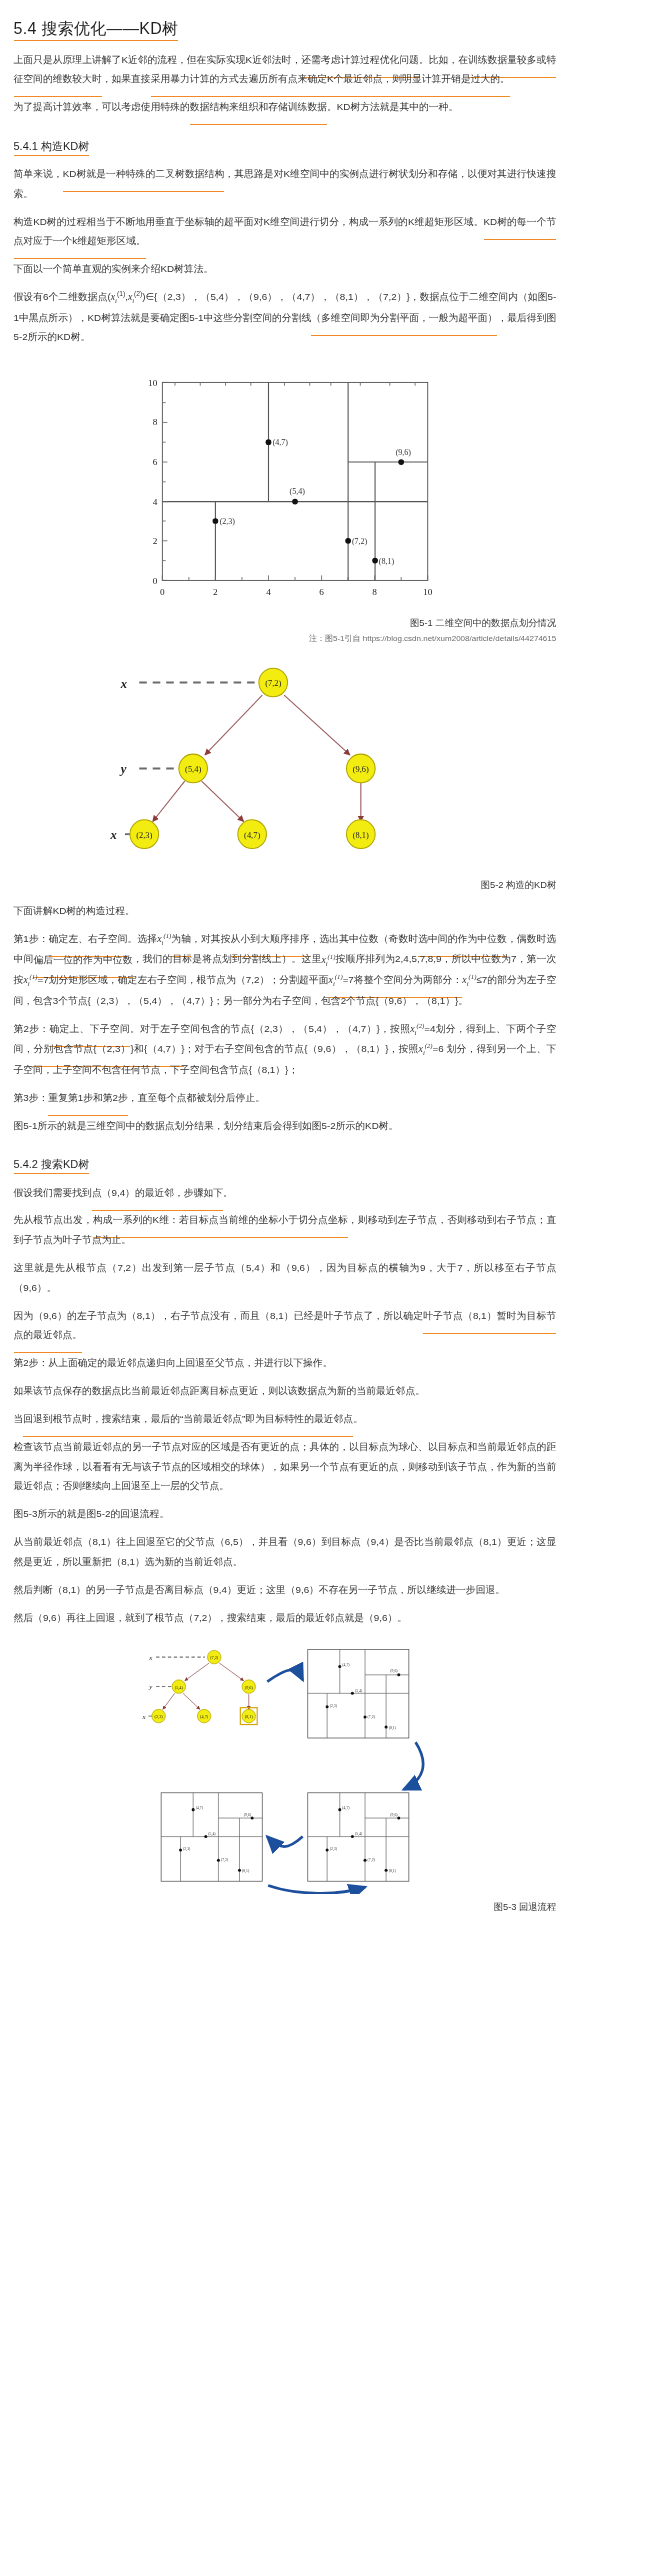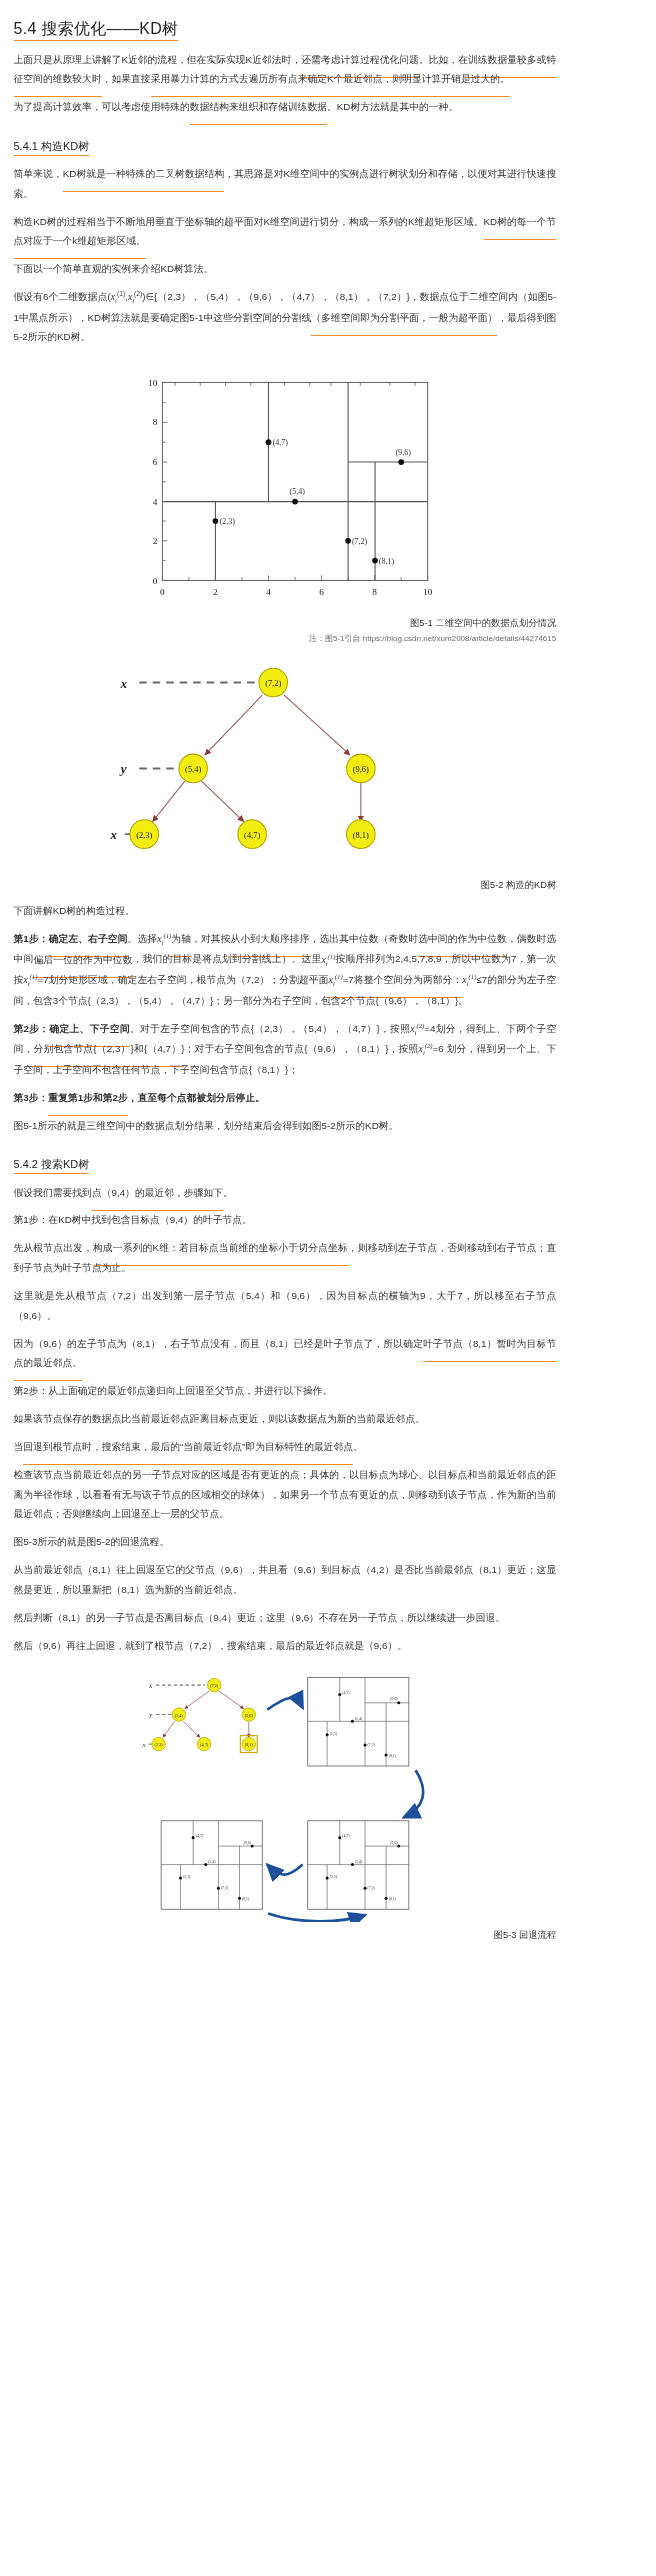--- a/index.html
+++ b/index.html
@@ -33,21 +33,21 @@
     font-size:9.8px;
     line-height:2.0;
     margin:8.4px 0 8.4px 0;
     color:#323232;
     text-align:justify;
   }
   .u{
     border-bottom:1.7px solid #f08a24;
     padding-bottom:12px;
   }
-  .b{font-weight:bold;}
+  .b{font-weight:normal;}
   sup.sm{font-size:6.7px;vertical-align:super;}
   sub.sm{font-size:6.7px;vertical-align:sub;}
   .var{font-style:italic;font-family:"Liberation Serif","DejaVu Serif",serif;}
   .figcap{
     text-align:right;
     font-size:9.3px;
     color:#333;
     margin:6.7px 0 3.4px 0;
   }
   .note{
@@ -254,23 +254,20 @@
   </p>
 
   <h2 class="sec">
     <span class="hl-head">5.4.2 搜索KD树</span>
   </h2>
 
   <p class="para">
     <span>假设我们需要找到</span><span class="u">点（9,4）的最近邻，步骤如下</span><span>。</span>
   </p>
 
-  <p class="para">
-    <span>第1步：在KD树中找到包含目标点（9,4）的叶子节点。</span>
-  </p>
 
   <p class="para">
     <span>先从根节点出发，</span><span class="u">构成一系列的K维：若目标点当前维的坐标小于</span><span class="u">切分点坐标</span><span>，则移动到左子</span><span>节点，否则移动到右子节点；直到子节点为叶子节点为止。</span>
   </p>
 
   <p class="para">
     <span>这里就是先从根节点（7,2）出发到第一层子节点（5,4）和（9,6），因为目标点的横轴为9，大</span><span>于7，所以移至右子节点（9,6）。</span>
   </p>
 
   <p class="para">
@@ -291,21 +288,21 @@
 
   <p class="para">
     <span>检查该节点当前最近邻点的另一子节点对应的区域是否有更近的点；具体的，以目标点为球心、</span><span>以目标点和当前最近邻点的距离为半径作球，以看看有无与该子节点的区域相交的球体），如果另一</span><span>个节点有更近的点，则移动到该子节点，作为新的当前最近邻点；否则继续向上回退至上一层的父</span><span>节点。</span>
   </p>
 
   <p class="para">
     <span>图5-3所示的就是图5-2的回退流程。</span>
   </p>
 
   <p class="para">
-    <span>从当前最近邻点（8,1）往上回退至它的父节点（9,6），并且看（9,6）到目标点（4,2）是否比</span><span>当前最邻点（8,1）更近；这显然是更近，所以重新把（8,1）选为新的当前近邻点。</span>
+    <span>从当前最近邻点（8,1）往上回退至它的父节点（6,5），并且看（9,6）到目标点（9,4）是否比</span><span>当前最邻点（8,1）更近；这显然是更近，所以重新把（8,1）选为新的当前近邻点。</span>
   </p>
 
   <p class="para">
     <span>然后判断（8,1）的另一子节点是否离目标点（9,4）更近；这里（9,6）不存在另一子节点，所</span><span>以继续进一步回退。</span>
   </p>
 
   <p class="para">
     <span>然后（9,6）再往上回退，就到了根节点（7,2），搜索结束，最后的最近邻点就是（9,6）。</span>
   </p>
 

